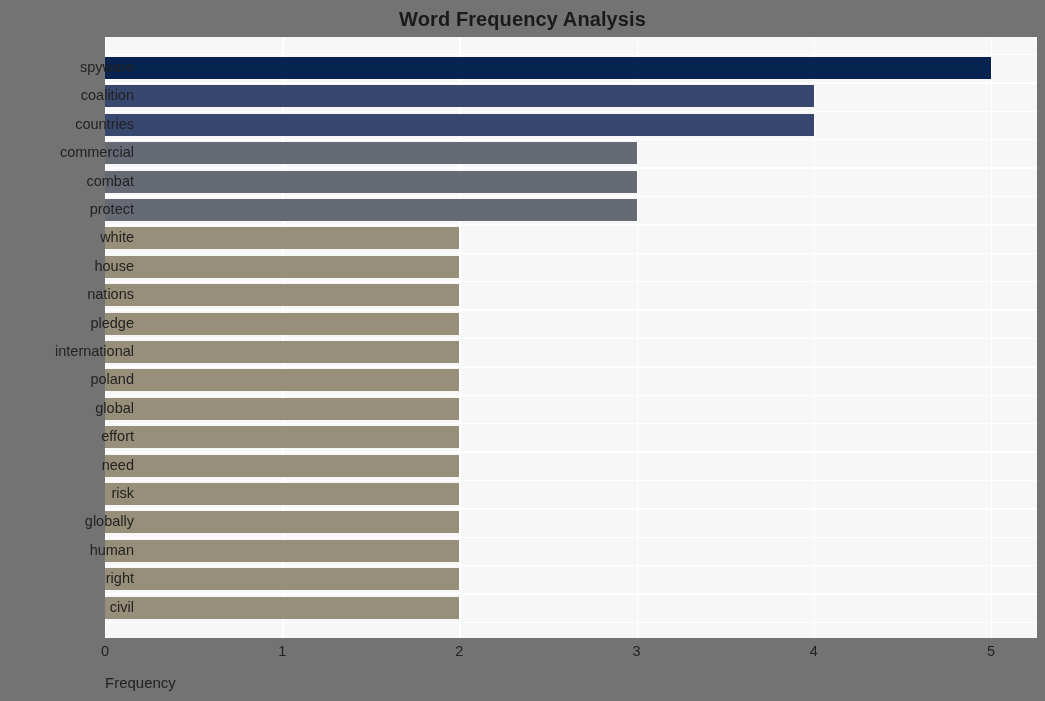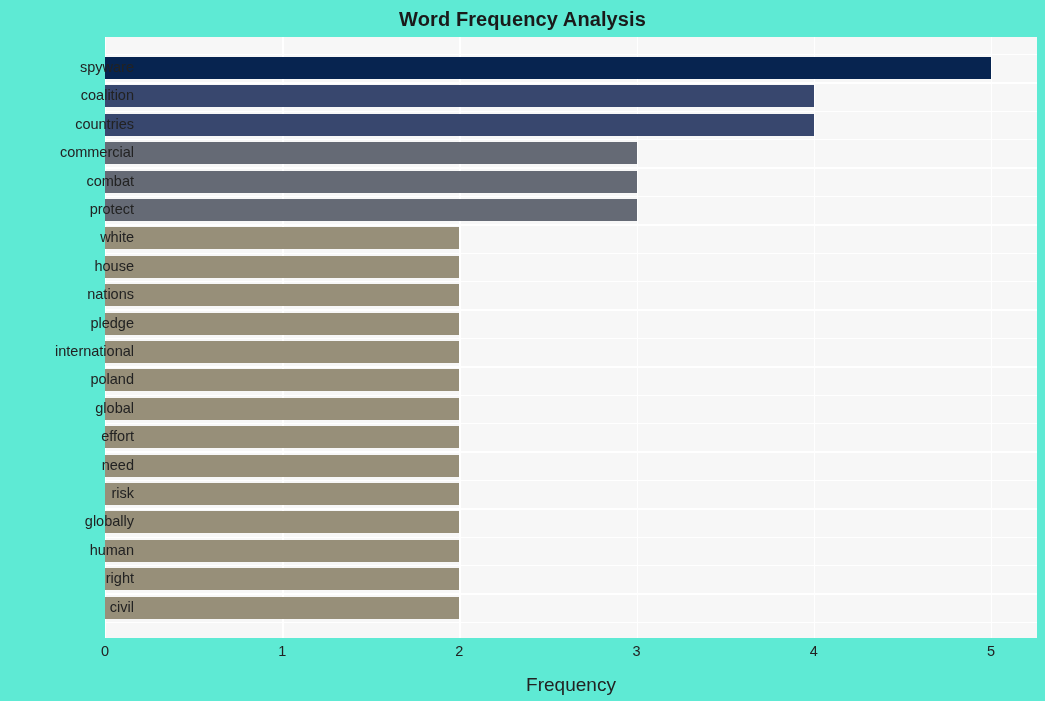--- a/index.html
+++ b/index.html
@@ -12,21 +12,21 @@
     height: 701px;
     font-family: "Liberation Sans", sans-serif;
     overflow: hidden;
     position: relative;
   }
 
   #figure {
     position: relative;
     width: 1045px;
     height: 701px;
-    background: #5eead4;
+    background: #737373;
   }
 
   
   #chart-title {
     position: absolute;
     left: 0;
     top: 5px;
     width: 1045px;
     text-align: center;
     font-size: 20px;
@@ -106,22 +106,22 @@
     font-size: 14.5px;
     color: #222222;
   }
 
   
   #xlabel {
     position: absolute;
     left: 105px;
     top: 674px;
     width: 932px;
-    text-align: center;
-    font-size: 19px;
+    text-align: left;
+    font-size: 15px;
     color: #222222;
   }
 </style>
 </head>
 <body>
 
 <div id="figure">
 
   <div id="chart-title">Word Frequency Analysis</div>
 

